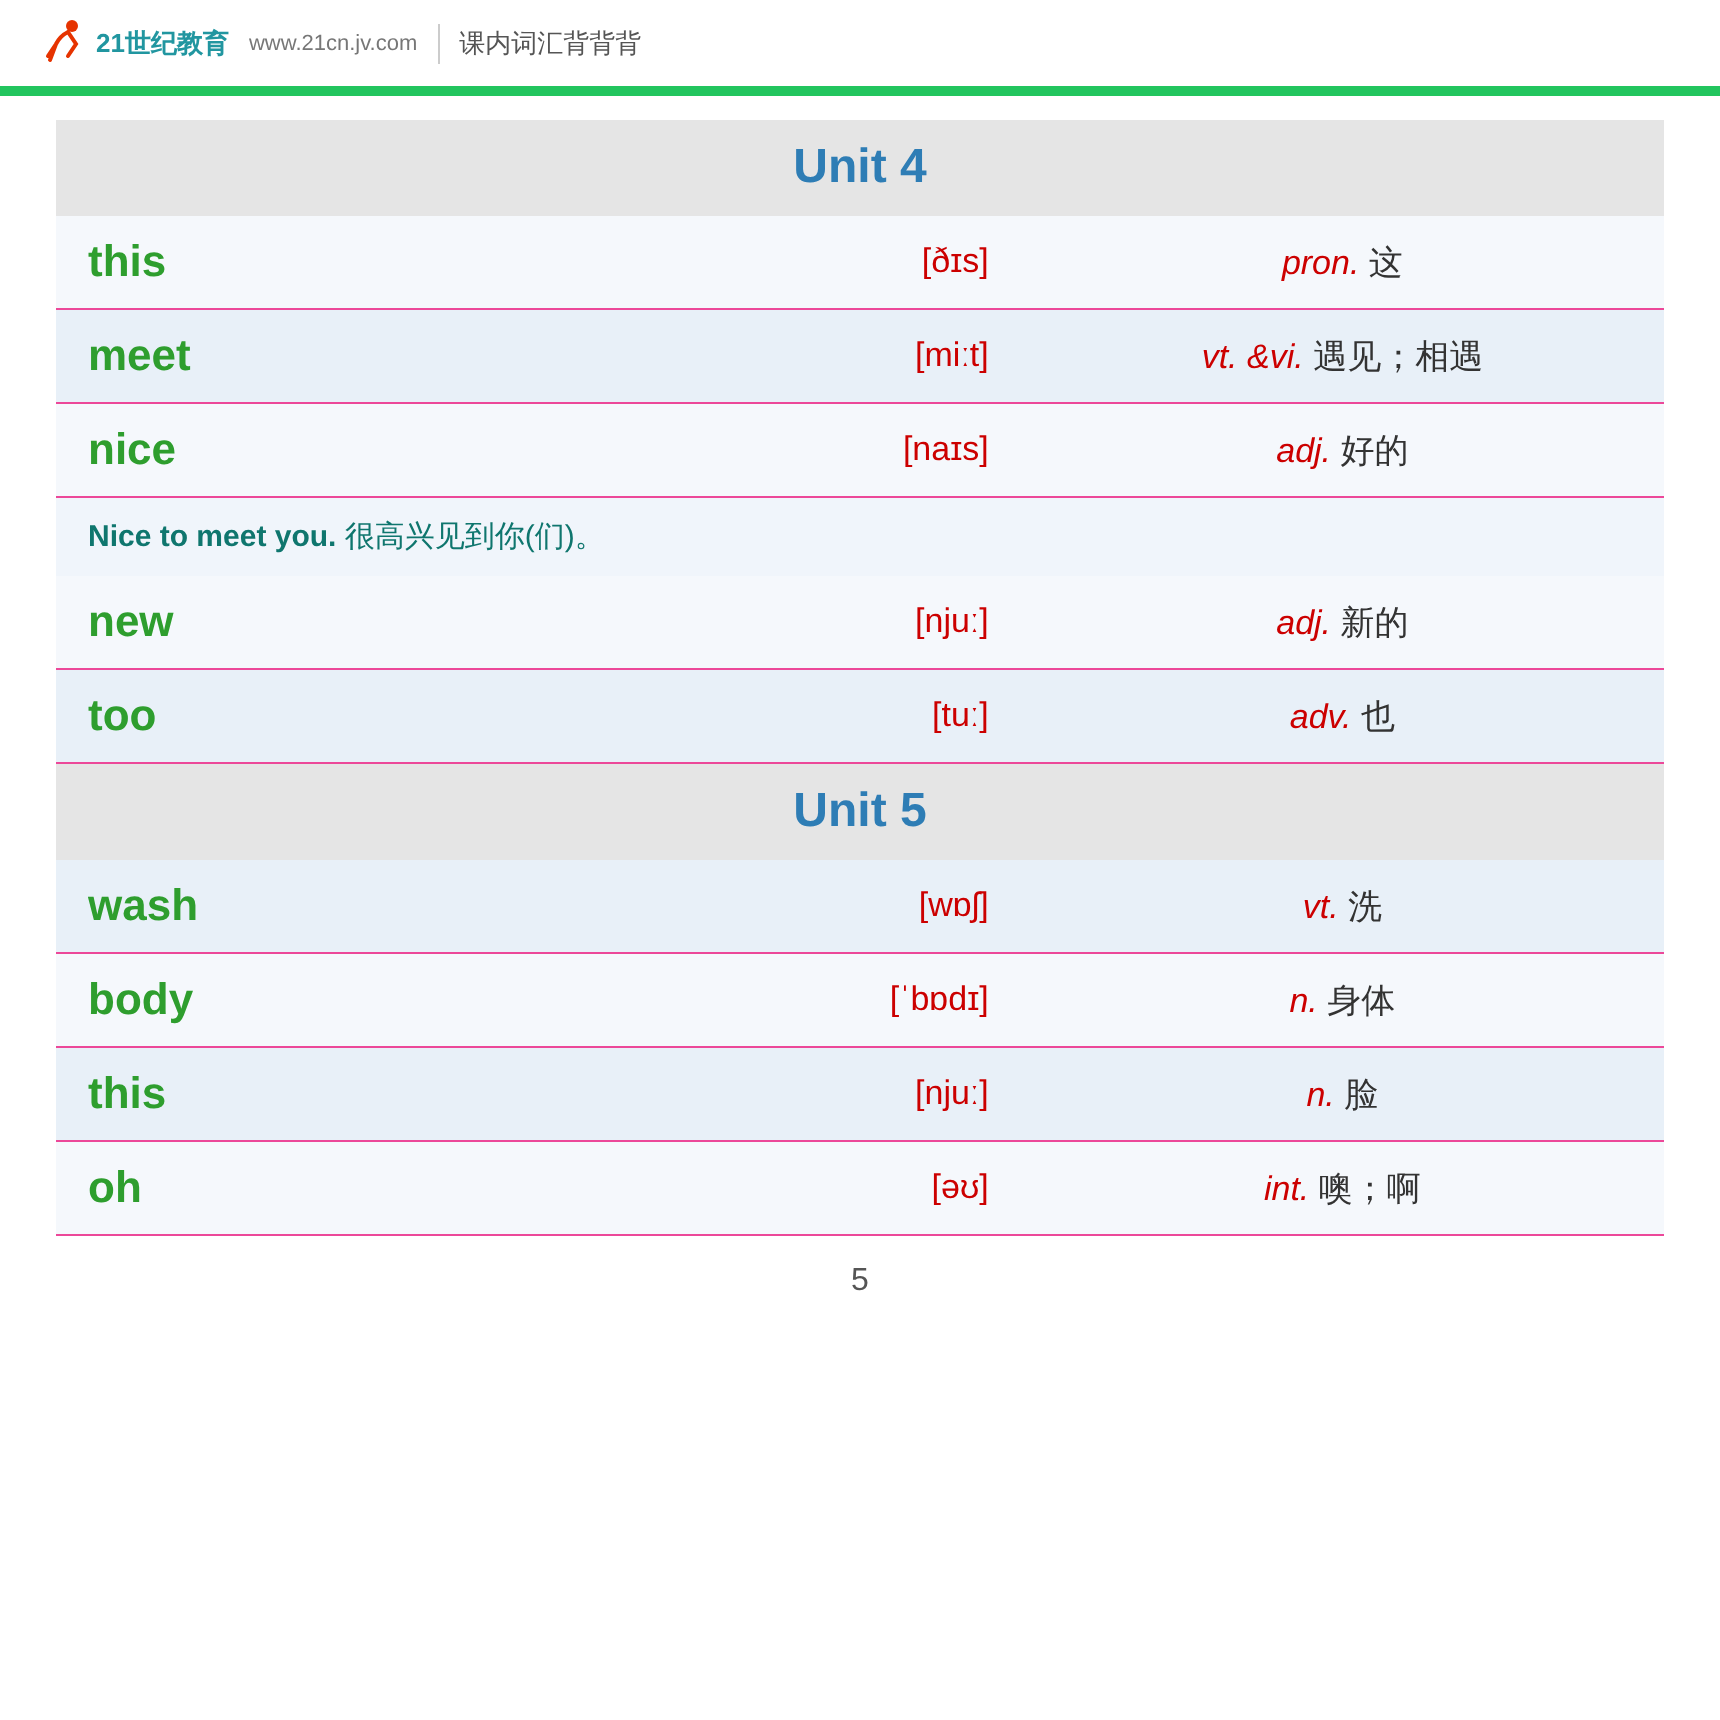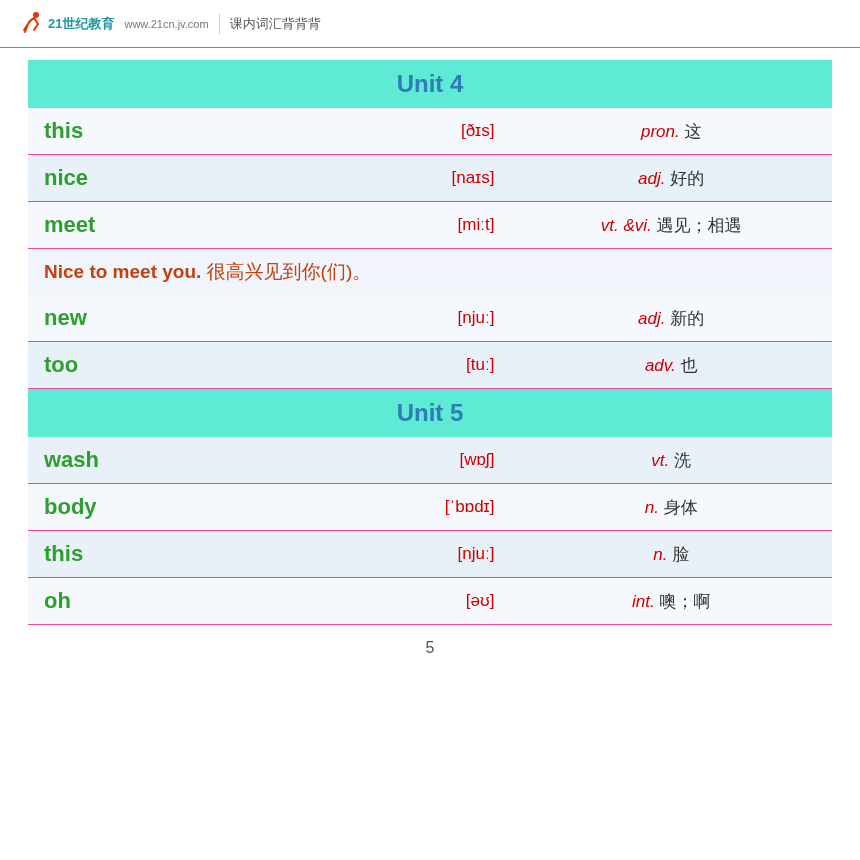--- a/index.html
+++ b/index.html
@@ -9,21 +9,21 @@
       background: #fff;
       font-family: Arial, 'Microsoft YaHei', sans-serif;
       overflow: hidden;
     }
 
     
     .header {
       display: flex;
       align-items: center;
       padding: 8px 16px;
-      border-bottom: 1px solid #22c55e;
+      border-bottom: 5px solid #22c55e;
       background: #fff;
       height: 48px;
     }
     .logo-text {
       font-size: 13px;
       color: #2196a0;
       font-weight: bold;
       margin-right: 10px;
     }
     .logo-sub {
@@ -47,34 +47,34 @@
     }
 
     
     .vocab-table {
       width: 100%;
       border-collapse: collapse;
     }
 
     
     .unit-row td {
-      background: #5eead4;
+      background: #e5e5e5;
       text-align: center;
       font-size: 24px;
       font-weight: bold;
       color: #2e7db5;
       padding: 10px 0;
     }
 
     
     .phrase-row td {
       background: #f0f5fb;
       padding: 10px 16px;
-      font-size: 19px;
-      color: #c2410c;
+      font-size: 15px;
+      color: #0f766e;
     }
 
     
     .word-row {
       border-bottom: 1px solid #ec4899;
     }
     .word-row:nth-child(odd) {
       background: #e8f0f8;
     }
     .word-row:nth-child(even) {
@@ -156,34 +156,34 @@
         <td class="col-word">this</td>
         <td class="col-phonetic">[ðɪs]</td>
         <td class="col-meaning">
           <span class="pos">pron.</span>
           <span class="zh"> 这</span>
         </td>
       </tr>
 
 
       <tr class="word-row">
+        <td class="col-word">meet</td>
+        <td class="col-phonetic">[miːt]</td>
+        <td class="col-meaning">
+          <span class="pos">vt. &amp;vi.</span>
+          <span class="zh"> 遇见；相遇</span>
+        </td>
+      </tr>
+
+      <tr class="word-row">
         <td class="col-word">nice</td>
         <td class="col-phonetic">[naɪs]</td>
         <td class="col-meaning">
           <span class="pos">adj.</span>
           <span class="zh"> 好的</span>
-        </td>
-      </tr>
-
-      <tr class="word-row">
-        <td class="col-word">meet</td>
-        <td class="col-phonetic">[miːt]</td>
-        <td class="col-meaning">
-          <span class="pos">vt. &amp;vi.</span>
-          <span class="zh"> 遇见；相遇</span>
         </td>
       </tr>
 
       <tr class="phrase-row">
         <td colspan="3">
           <strong>Nice to meet you.</strong>
           <span> 很高兴见到你(们)。</span>
         </td>
       </tr>
 

